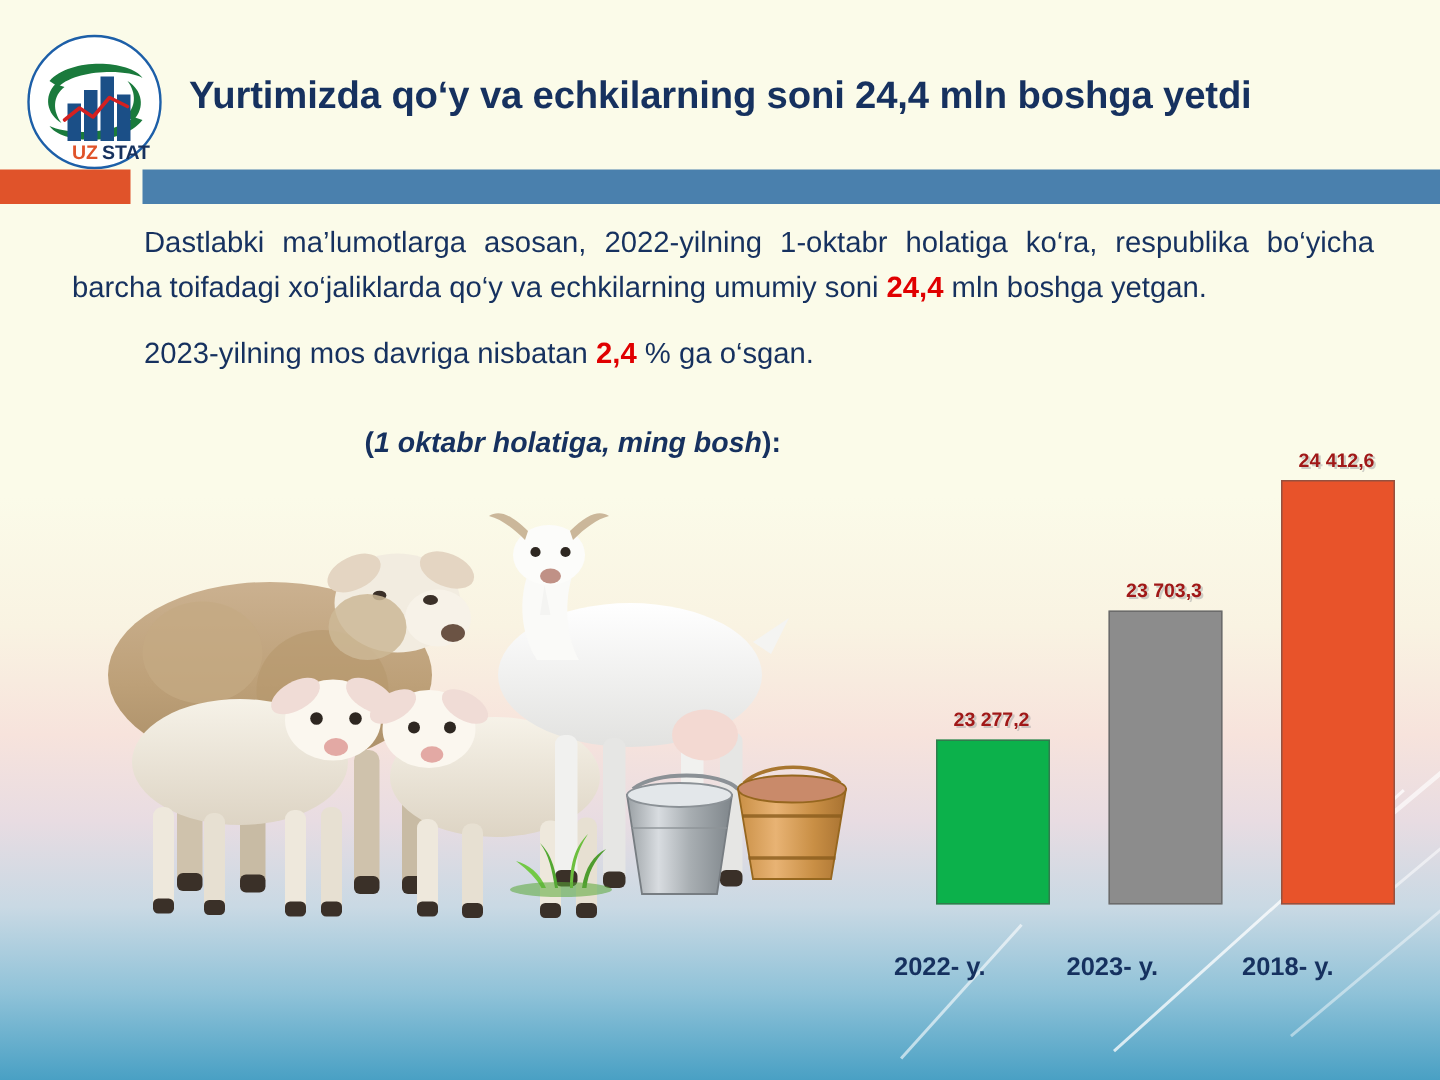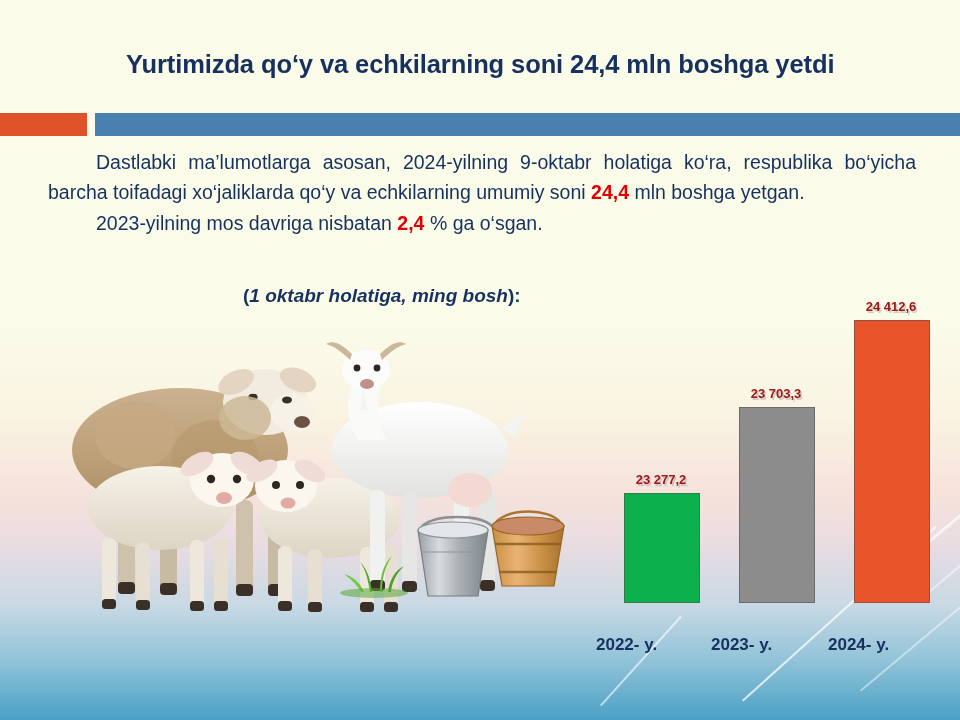--- a/index.html
+++ b/index.html
@@ -85,21 +85,21 @@
     width: 868px;
     font-size: 19.5px;
     color: #16315f;
     line-height: 1.52;
   }
   #para1 {
     text-align: justify;
     text-indent: 48px;
   }
   #para2 {
-    margin-top: 2px;
+    margin-top: 15px;
     text-indent: 48px;
   }
   .hl {
     color: #e00000;
     font-weight: bold;
   }
 
   
   #chart-caption {
     position: absolute;
@@ -161,29 +161,45 @@
 <div id="slide">
 
   <div class="streak s1"></div>
   <div class="streak s2"></div>
   <div class="streak s3"></div>
   <div class="streak s4"></div>
   <div class="streak s5"></div>
 
   <div id="header">
 
+    <div id="logo">
+      <svg width="92" height="92" viewBox="0 0 92 92">
+        <circle cx="46" cy="46" r="44" fill="#ffffff" stroke="#1d5fa8" stroke-width="1.6"></circle>
+        <path d="M16 32 C30 16, 70 18, 78 30 C68 24, 34 24, 22 36 Z" fill="#1a7a3c"></path>
+        <path d="M78 58 C64 76, 24 74, 16 62 C28 68, 60 68, 72 56 Z" fill="#1a7a3c"></path>
+        <path d="M20 34 C12 42, 14 54, 24 60 C18 52, 18 42, 26 36 Z" fill="#1a7a3c"></path>
+        <path d="M72 58 C80 50, 78 38, 68 32 C74 40, 74 50, 66 56 Z" fill="#1a7a3c"></path>
+        <rect x="28" y="47" width="9" height="25" fill="#1b4f87"></rect>
+        <rect x="39" y="38" width="9" height="34" fill="#1b4f87"></rect>
+        <rect x="50" y="29" width="9" height="43" fill="#1b4f87"></rect>
+        <rect x="61" y="41" width="9" height="31" fill="#1b4f87"></rect>
+        <polyline points="26,58 36,50 45,56 56,43 68,49" fill="none" stroke="#d42020" stroke-width="2.4" stroke-linejoin="round" stroke-linecap="round"></polyline>
+        <text x="31" y="84" font-family="Liberation Sans, sans-serif" font-size="13" font-weight="bold" fill="#e0532a">UZ</text>
+        <text x="51" y="84" font-family="Liberation Sans, sans-serif" font-size="13" font-weight="bold" fill="#16315f">STAT</text>
+      </svg>
+    </div>
 
     <div id="title">Yurtimizda qo‘y va echkilarning soni 24,4 mln boshga yetdi</div>
   </div>
 
   <div id="band-orange"></div>
   <div id="band-blue"></div>
 
   <div id="body-text">
-    <div id="para1"><span>Dastlabki ma’lumotlarga asosan, 2024-yilning 9-oktabr holatiga ko‘ra, respublika bo‘yicha barcha toifadagi xo‘jaliklarda qo‘y va echkilarning umumiy soni </span><span class="hl">24,4</span><span> mln boshga yetgan.</span></div>
+    <div id="para1"><span>Dastlabki ma’lumotlarga asosan, 2022-yilning 1-oktabr holatiga ko‘ra, respublika bo‘yicha barcha toifadagi xo‘jaliklarda qo‘y va echkilarning umumiy soni </span><span class="hl">24,4</span><span> mln boshga yetgan.</span></div>
     <div id="para2"><span>2023-yilning mos davriga nisbatan </span><span class="hl">2,4</span><span> % ga o‘sgan.</span></div>
   </div>
 
   <div id="chart-caption">
     <div><span>(</span><span class="ital">1 oktabr holatiga, ming bosh</span><span>):</span></div>
   </div>
 
   <div id="animals">
     <svg width="540" height="280" viewBox="0 0 540 280">
       <defs>
@@ -335,16 +351,16 @@
     <div class="bar-group" style="left:115px;">
       <div class="bar-label" style="left:0px; bottom:202px;">23 703,3</div>
       <div class="bar" style="left:28px; width:76px; height:196px; background:#8c8c8c;"></div>
     </div>
     <div class="axis-label" style="left:115px;">2023- y.</div>
 
     <div class="bar-group" style="left:230px;">
       <div class="bar-label" style="left:0px; bottom:289px;">24 412,6</div>
       <div class="bar" style="left:28px; width:76px; height:283px; background:#e8532a;"></div>
     </div>
-    <div class="axis-label" style="left:232px;">2024- y.</div>
+    <div class="axis-label" style="left:232px;">2018- y.</div>
   </div>
 
 </div>
 
 </body></html>

